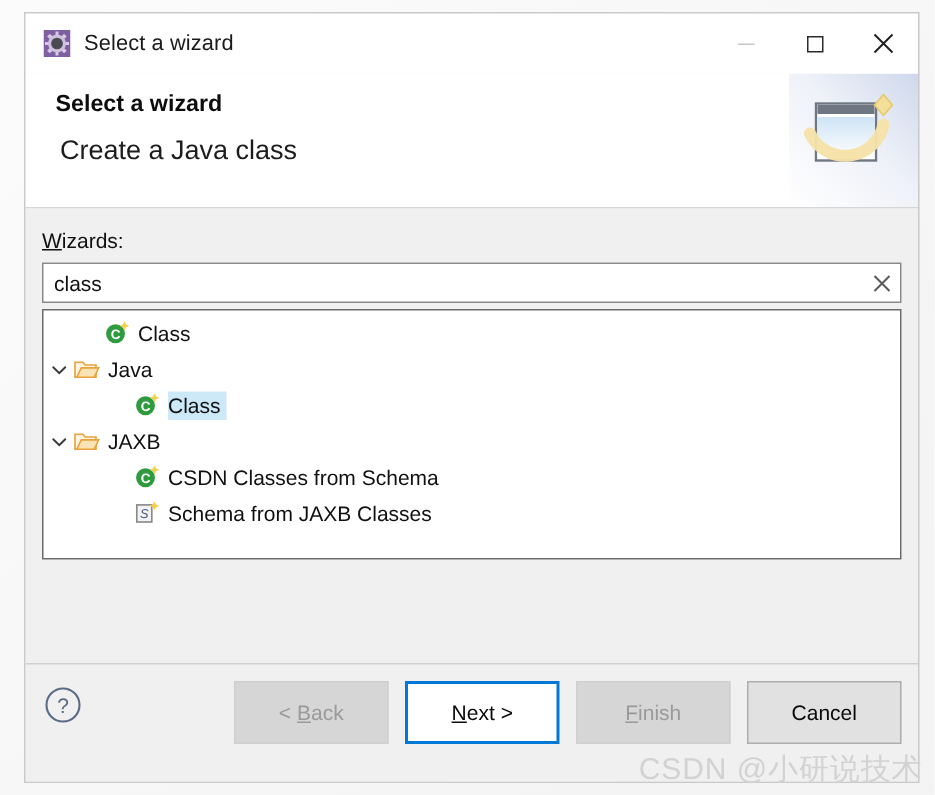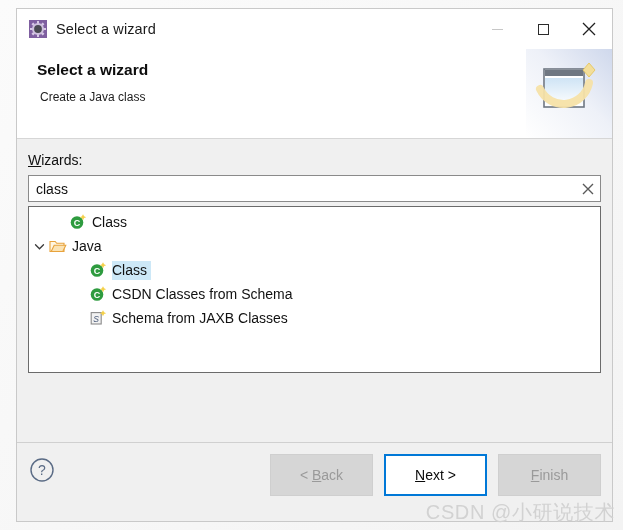--- a/index.html
+++ b/index.html
@@ -93,21 +93,21 @@
     left: 20px;
     top: 12px;
     font-size: 15.5px;
     font-weight: bold;
     color: #0d0d0d;
   }
   .header-subtitle {
     position: absolute;
     left: 23px;
     top: 41px;
-    font-size: 12px;
+    font-size: 18px;
     color: #1c1c1c;
   }
   .header-banner {
     position: absolute;
     right: 0;
     top: 0;
     width: 86px;
     height: 89px;
   }
 
@@ -375,20 +375,34 @@
             <span class="twisty"></span>
             <span class="ticon">
               <svg width="18" height="18" viewBox="0 0 18 18">
                 <circle cx="8" cy="9.5" r="6.3" fill="#2e9b3f"></circle>
                 <text x="8" y="13.2" font-family="Liberation Sans, sans-serif" font-size="9" font-weight="bold" fill="#ffffff" text-anchor="middle">C</text>
                 <path d="M14 1.2 L15.1 3.3 L17.2 4.2 L15.1 5.1 L14 7.2 L12.9 5.1 L10.8 4.2 L12.9 3.3 Z" fill="#f5d14a"></path>
               </svg>
             </span>
             <span class="tlabel">Class</span>
           </div>
+          <div class="tree-row indent-0">
+            <span class="twisty">
+              <svg width="11" height="11" viewBox="0 0 11 11">
+                <path d="M1.5 3.8 L5.5 7.8 L9.5 3.8" stroke="#3a3a3a" stroke-width="1.3" fill="none" stroke-linecap="round"></path>
+              </svg>
+            </span>
+            <span class="ticon">
+              <svg width="18" height="18" viewBox="0 0 18 18">
+                <path d="M1 4.5 h5.2 l1.5 1.8 h7.3 v8.2 h-14 Z" fill="#fff6e2" stroke="#e8a33d" stroke-width="1.1"></path>
+                <path d="M2.2 14.5 L5.2 8.2 h11.6 l-3 6.3 Z" fill="#fbe3b4" stroke="#e8a33d" stroke-width="1.1"></path>
+              </svg>
+            </span>
+            <span class="tlabel">JAXB</span>
+          </div>
           <div class="tree-row indent-2">
             <span class="twisty"></span>
             <span class="ticon">
               <svg width="18" height="18" viewBox="0 0 18 18">
                 <circle cx="8" cy="9.5" r="6.3" fill="#2e9b3f"></circle>
                 <text x="8" y="13.2" font-family="Liberation Sans, sans-serif" font-size="9" font-weight="bold" fill="#ffffff" text-anchor="middle">C</text>
                 <path d="M14 1.2 L15.1 3.3 L17.2 4.2 L15.1 5.1 L14 7.2 L12.9 5.1 L10.8 4.2 L12.9 3.3 Z" fill="#f5d14a"></path>
               </svg>
             </span>
             <span class="tlabel">CSDN Classes from Schema</span>
@@ -417,20 +431,23 @@
 
       <button class="btn disabled" disabled="">
             <span><span>&lt; </span><span class="mnem">B</span><span>ack</span></span>
           </button>
           <button class="btn default">
             <span><span class="mnem">N</span><span>ext &gt;</span></span>
           </button>
           <button class="btn disabled" disabled="">
             <span><span class="mnem">F</span><span>inish</span></span>
           </button>
+          <button class="btn">
+            <span><span>Cancel</span></span>
+          </button>
         </div>
     </div>
 
   </div>
 
   <div class="watermark">CSDN @小研说技术</div>
 
 </div>
 
 </body></html>

